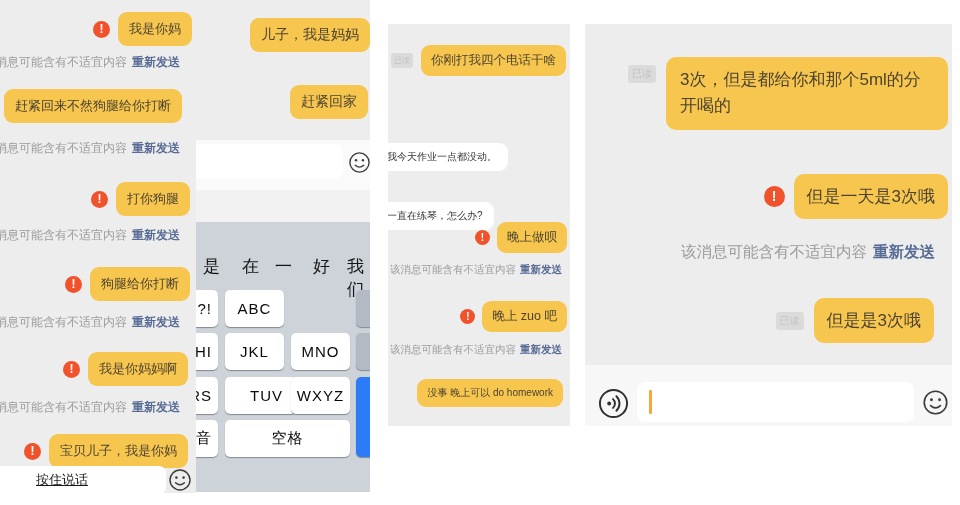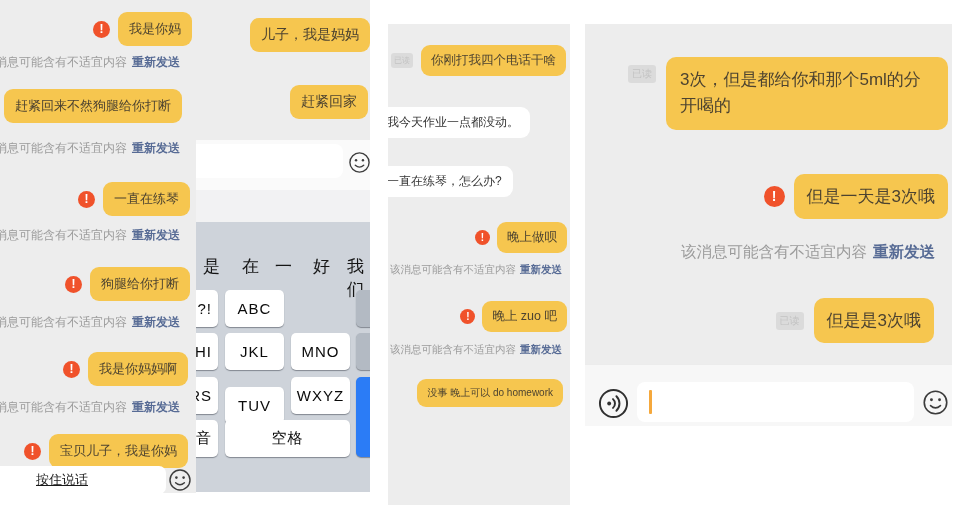--- a/index.html
+++ b/index.html
@@ -2,21 +2,21 @@
 <html><head>
 <meta charset="utf-8">
 <style>
   html,body{margin:0;padding:0;}
   body{width:960px;height:505px;position:relative;background:#ffffff;
        font-family:"Liberation Sans","DejaVu Sans",sans-serif;overflow:hidden;}
   .panel{position:absolute;background:#EDEDED;overflow:hidden;}
   
   .msg-row{position:absolute;display:flex;align-items:center;gap:8px;white-space:nowrap;}
   .bubble{background:#F6C64F;border-radius:9px;padding:8px 11px;font-size:13px;color:#4d4330;}
-  .recv{position:absolute;background:#ffffff;border-radius:9px;padding:7px 11px;font-size:12px;color:#333;white-space:nowrap;}
+  .recv{position:absolute;background:#ffffff;border-radius:9px;padding:7px 11px;font-size:10px;color:#333;white-space:nowrap;margin-top:36px;}
   .warn-icon{flex:none;width:17px;height:17px;border-radius:50%;background:#F0522B;color:#fff;
              font-weight:bold;font-size:12px;line-height:17px;text-align:center;}
   .warn-row{position:absolute;display:flex;gap:5px;font-size:12px;color:#9B9B9B;white-space:nowrap;}
   .resend{color:#576B95;font-weight:bold;}
   .badge{flex:none;background:#DBDBDB;color:#c3c3c3;border-radius:3px;text-align:center;}
   
   #kbd{position:absolute;left:0;top:222px;width:175px;height:270px;background:#CED3DA;}
   .cand{position:absolute;top:33px;font-size:17px;color:#151515;}
   .key{position:absolute;background:#fff;border-radius:5px;box-shadow:0 1px 1px rgba(70,75,85,.55);
        display:flex;align-items:center;justify-content:center;font-size:15px;color:#0a0a0a;
@@ -66,21 +66,21 @@
     <div class="key cutl" style="left:-33px;top:68px;width:56px;">?!</div>
     <div class="key" style="left:30px;top:68px;width:59px;">ABC</div>
     <div class="key grey" style="left:161px;top:68px;width:56px;"></div>
 
     <div class="key cutl" style="left:-33px;top:111px;width:56px;">HI</div>
     <div class="key" style="left:30px;top:111px;width:59px;">JKL</div>
     <div class="key" style="left:96px;top:111px;width:59px;">MNO</div>
     <div class="key grey" style="left:161px;top:111px;width:56px;"></div>
 
     <div class="key cutl" style="left:-33px;top:155px;width:56px;">RS</div>
-    <div class="key" style="left:30px;top:165px;width:59px;">TUV</div>
+    <div class="key" style="left:30px;top:155px;width:59px;padding-left:12px;">TUV</div>
     <div class="key" style="left:96px;top:155px;width:59px;">WXYZ</div>
     <div class="key blue" style="left:161px;top:155px;width:56px;height:80px;"></div>
 
     <div class="key cutl" style="left:-33px;top:198px;width:56px;">音</div>
     <div class="key" style="left:30px;top:198px;width:125px;">空格</div>
   </div>
 </div>
 
 <div class="panel" id="panel-lf" style="left:0;top:0;width:196px;height:493px;z-index:3;">
 
@@ -97,21 +97,21 @@
 
     <div class="bubble">赶紧回来不然狗腿给你打断</div>
   </div>
   <div class="warn-row" style="top:140px;right:16px;">
     <span>消息可能含有不适宜内容</span>
     <span class="resend">重新发送</span>
   </div>
 
   <div class="msg-row" style="top:182px;right:6px;">
     <div class="warn-icon">!</div>
-    <div class="bubble">一直在练琴</div>
+    <div class="bubble">打你狗腿</div>
   </div>
   <div class="warn-row" style="top:227px;right:16px;">
     <span>消息可能含有不适宜内容</span>
     <span class="resend">重新发送</span>
   </div>
 
   <div class="msg-row" style="top:267px;right:6px;">
     <div class="warn-icon">!</div>
     <div class="bubble">狗腿给你打断</div>
   </div>
@@ -140,21 +140,21 @@
   <div class="iconbox" style="left:168px;top:468px;width:24px;height:24px;">
     <svg width="24" height="24" viewBox="0 0 30 30">
         <circle cx="15" cy="15" r="12.5" fill="none" stroke="#3c3c3c" stroke-width="1.8"></circle>
         <circle cx="10.5" cy="12" r="1.6" fill="#3c3c3c"></circle>
         <circle cx="19.5" cy="12" r="1.6" fill="#3c3c3c"></circle>
         <path d="M9.5 18.5 q5.5 5 11 0" fill="none" stroke="#3c3c3c" stroke-width="1.8" stroke-linecap="round"></path>
       </svg>
   </div>
 </div>
 
-<div class="panel" id="panel-m" style="left:388px;top:24px;width:182px;height:482px;">
+<div class="panel" id="panel-m" style="left:388px;top:24px;width:182px;height:402px;">
 
   <div class="msg-row" style="top:21px;right:4px;">
     <div class="badge" style="font-size:8px;padding:2px 3px;">已读</div>
     <div class="bubble" style="font-size:12.5px;padding:7px 10px;">你刚打我四个电话干啥</div>
   </div>
 
   <div class="recv" style="left:-12px;top:83px;">我今天作业一点都没动。</div>
   <div class="recv" style="left:-12px;top:142px;">一直在练琴，怎么办?</div>
 
   <div class="msg-row" style="top:198px;right:3px;gap:7px;">

